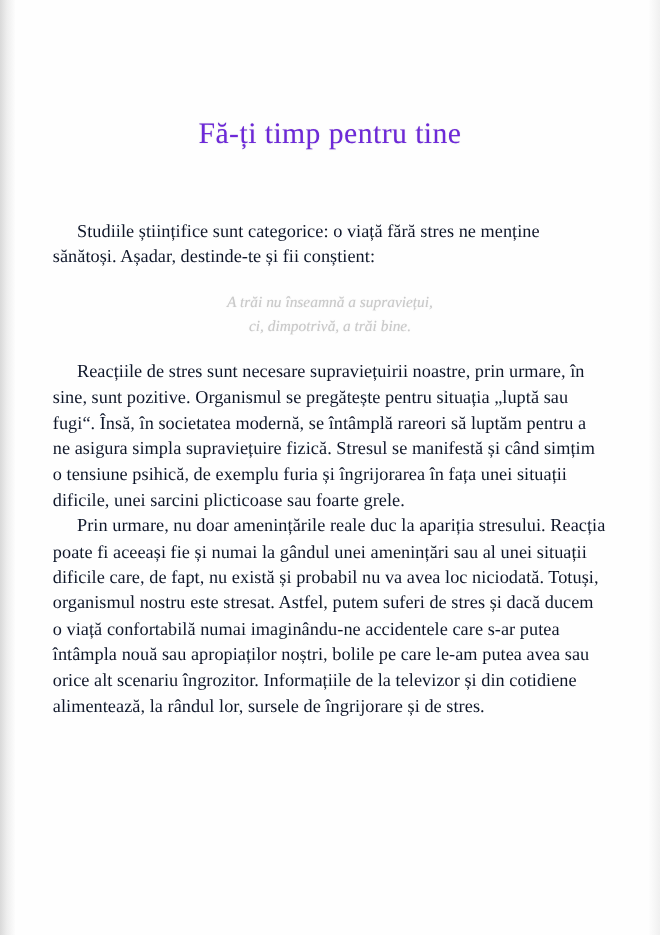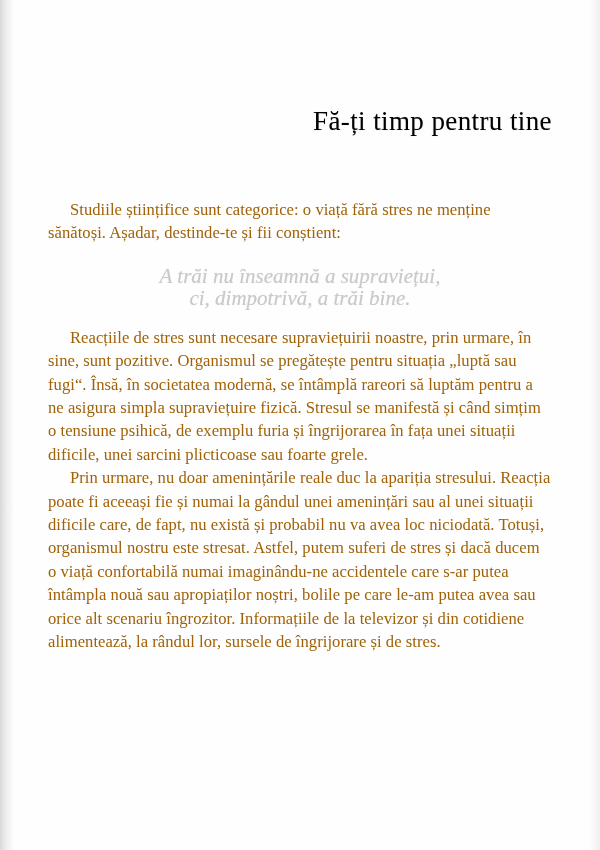--- a/index.html
+++ b/index.html
@@ -47,58 +47,58 @@
     width: 504px;
     height: 850px;
   }
 
   
   .chapter-title {
     position: absolute;
     top: 88px;
     left: 0;
     width: 504px;
-    text-align: right;
+    text-align: center;
     font-size: 27px;
     font-weight: 400;
     letter-spacing: 0.4px;
-    color: #000000;
+    color: #6d28d9;
     font-family: "Liberation Serif", "DejaVu Serif", serif;
     text-shadow: 0 0 1px rgba(170,170,170,0.5);
   }
 
   
   .body-block {
     position: absolute;
     top: 198px;
     left: 0;
     width: 504px;
   }
 
   .para {
     font-size: 16.6px;
     line-height: 23.4px;
-    color: #a16207;
+    color: #0f172a;
     text-align: left;
     margin: 0;
     white-space: pre-wrap;
     font-family: "Liberation Serif", "DejaVu Serif", serif;
     letter-spacing: 0.04px;
   }
 
   .para.indent {
     text-indent: 22px;
   }
 
   
   .quote-block {
     margin: 20px 0 17px 0;
     text-align: center;
     font-style: italic;
-    font-size: 21px;
+    font-size: 14px;
     line-height: 22px;
     color: #c9c9c9;
     white-space: pre-wrap;
     font-family: "Liberation Serif", "DejaVu Serif", serif;
     text-shadow: 0 0 1px rgba(205,205,205,0.6);
   }
 </style>
 </head>
 <body>
 

